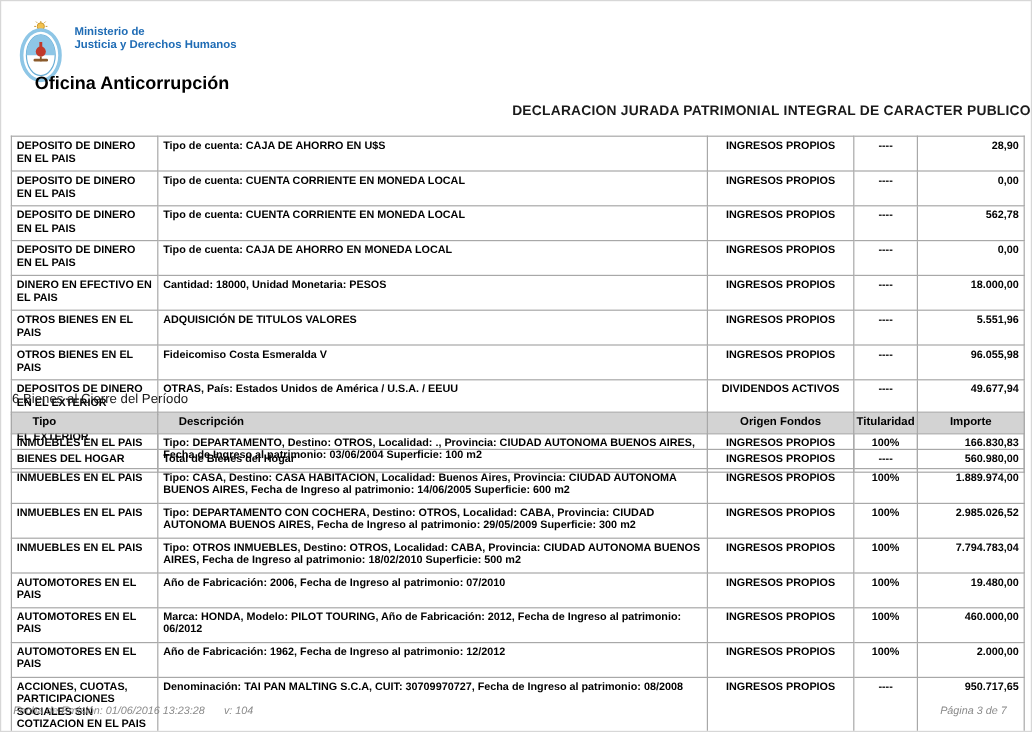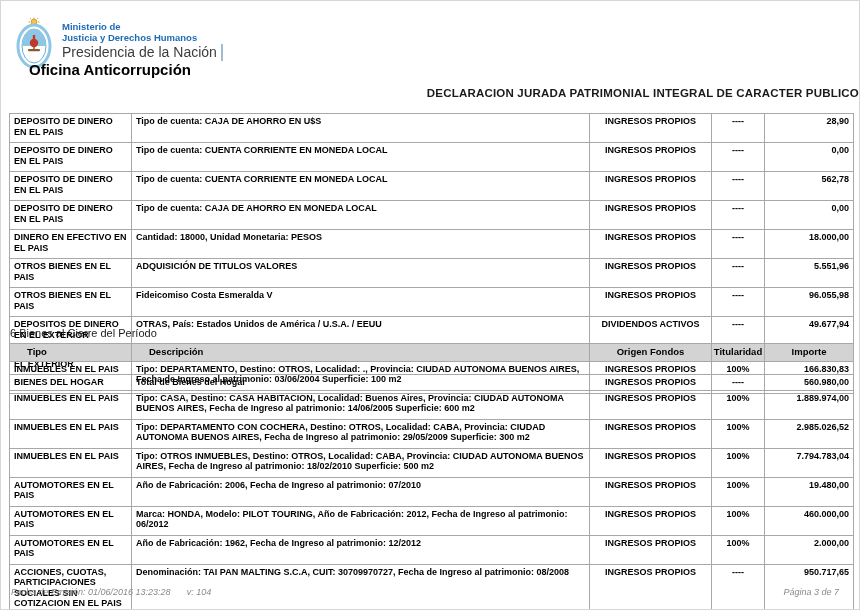--- a/index.html
+++ b/index.html
@@ -69,21 +69,20 @@
 
       <circle cx="23" cy="26" r="4.2" fill="#c0392b"></circle>
       <rect x="21.8" y="18" width="2.4" height="5" fill="#c0392b"></rect>
 
       <rect x="17" y="32" width="12" height="2.2" rx="1" fill="#8a5a2b"></rect>
       <line x1="23" y1="30" x2="23" y2="34" stroke="#8a5a2b" stroke-width="1.5"></line>
     </svg>
     <div class="ministry-block">
       <div class="ministry-line">Ministerio de</div>
       <div class="ministry-line">Justicia y Derechos Humanos</div>
-      <span class="presidencia">Presidencia de la Nación</span>
     </div>
   </div>
 
   <div class="office">Oficina Anticorrupción</div>
   <div class="doc-title">DECLARACION JURADA PATRIMONIAL INTEGRAL DE CARACTER PUBLICO</div>
 
   <table id="table1" class="tbl">
     <colgroup>
         <col class="c1">
         <col class="c2">

